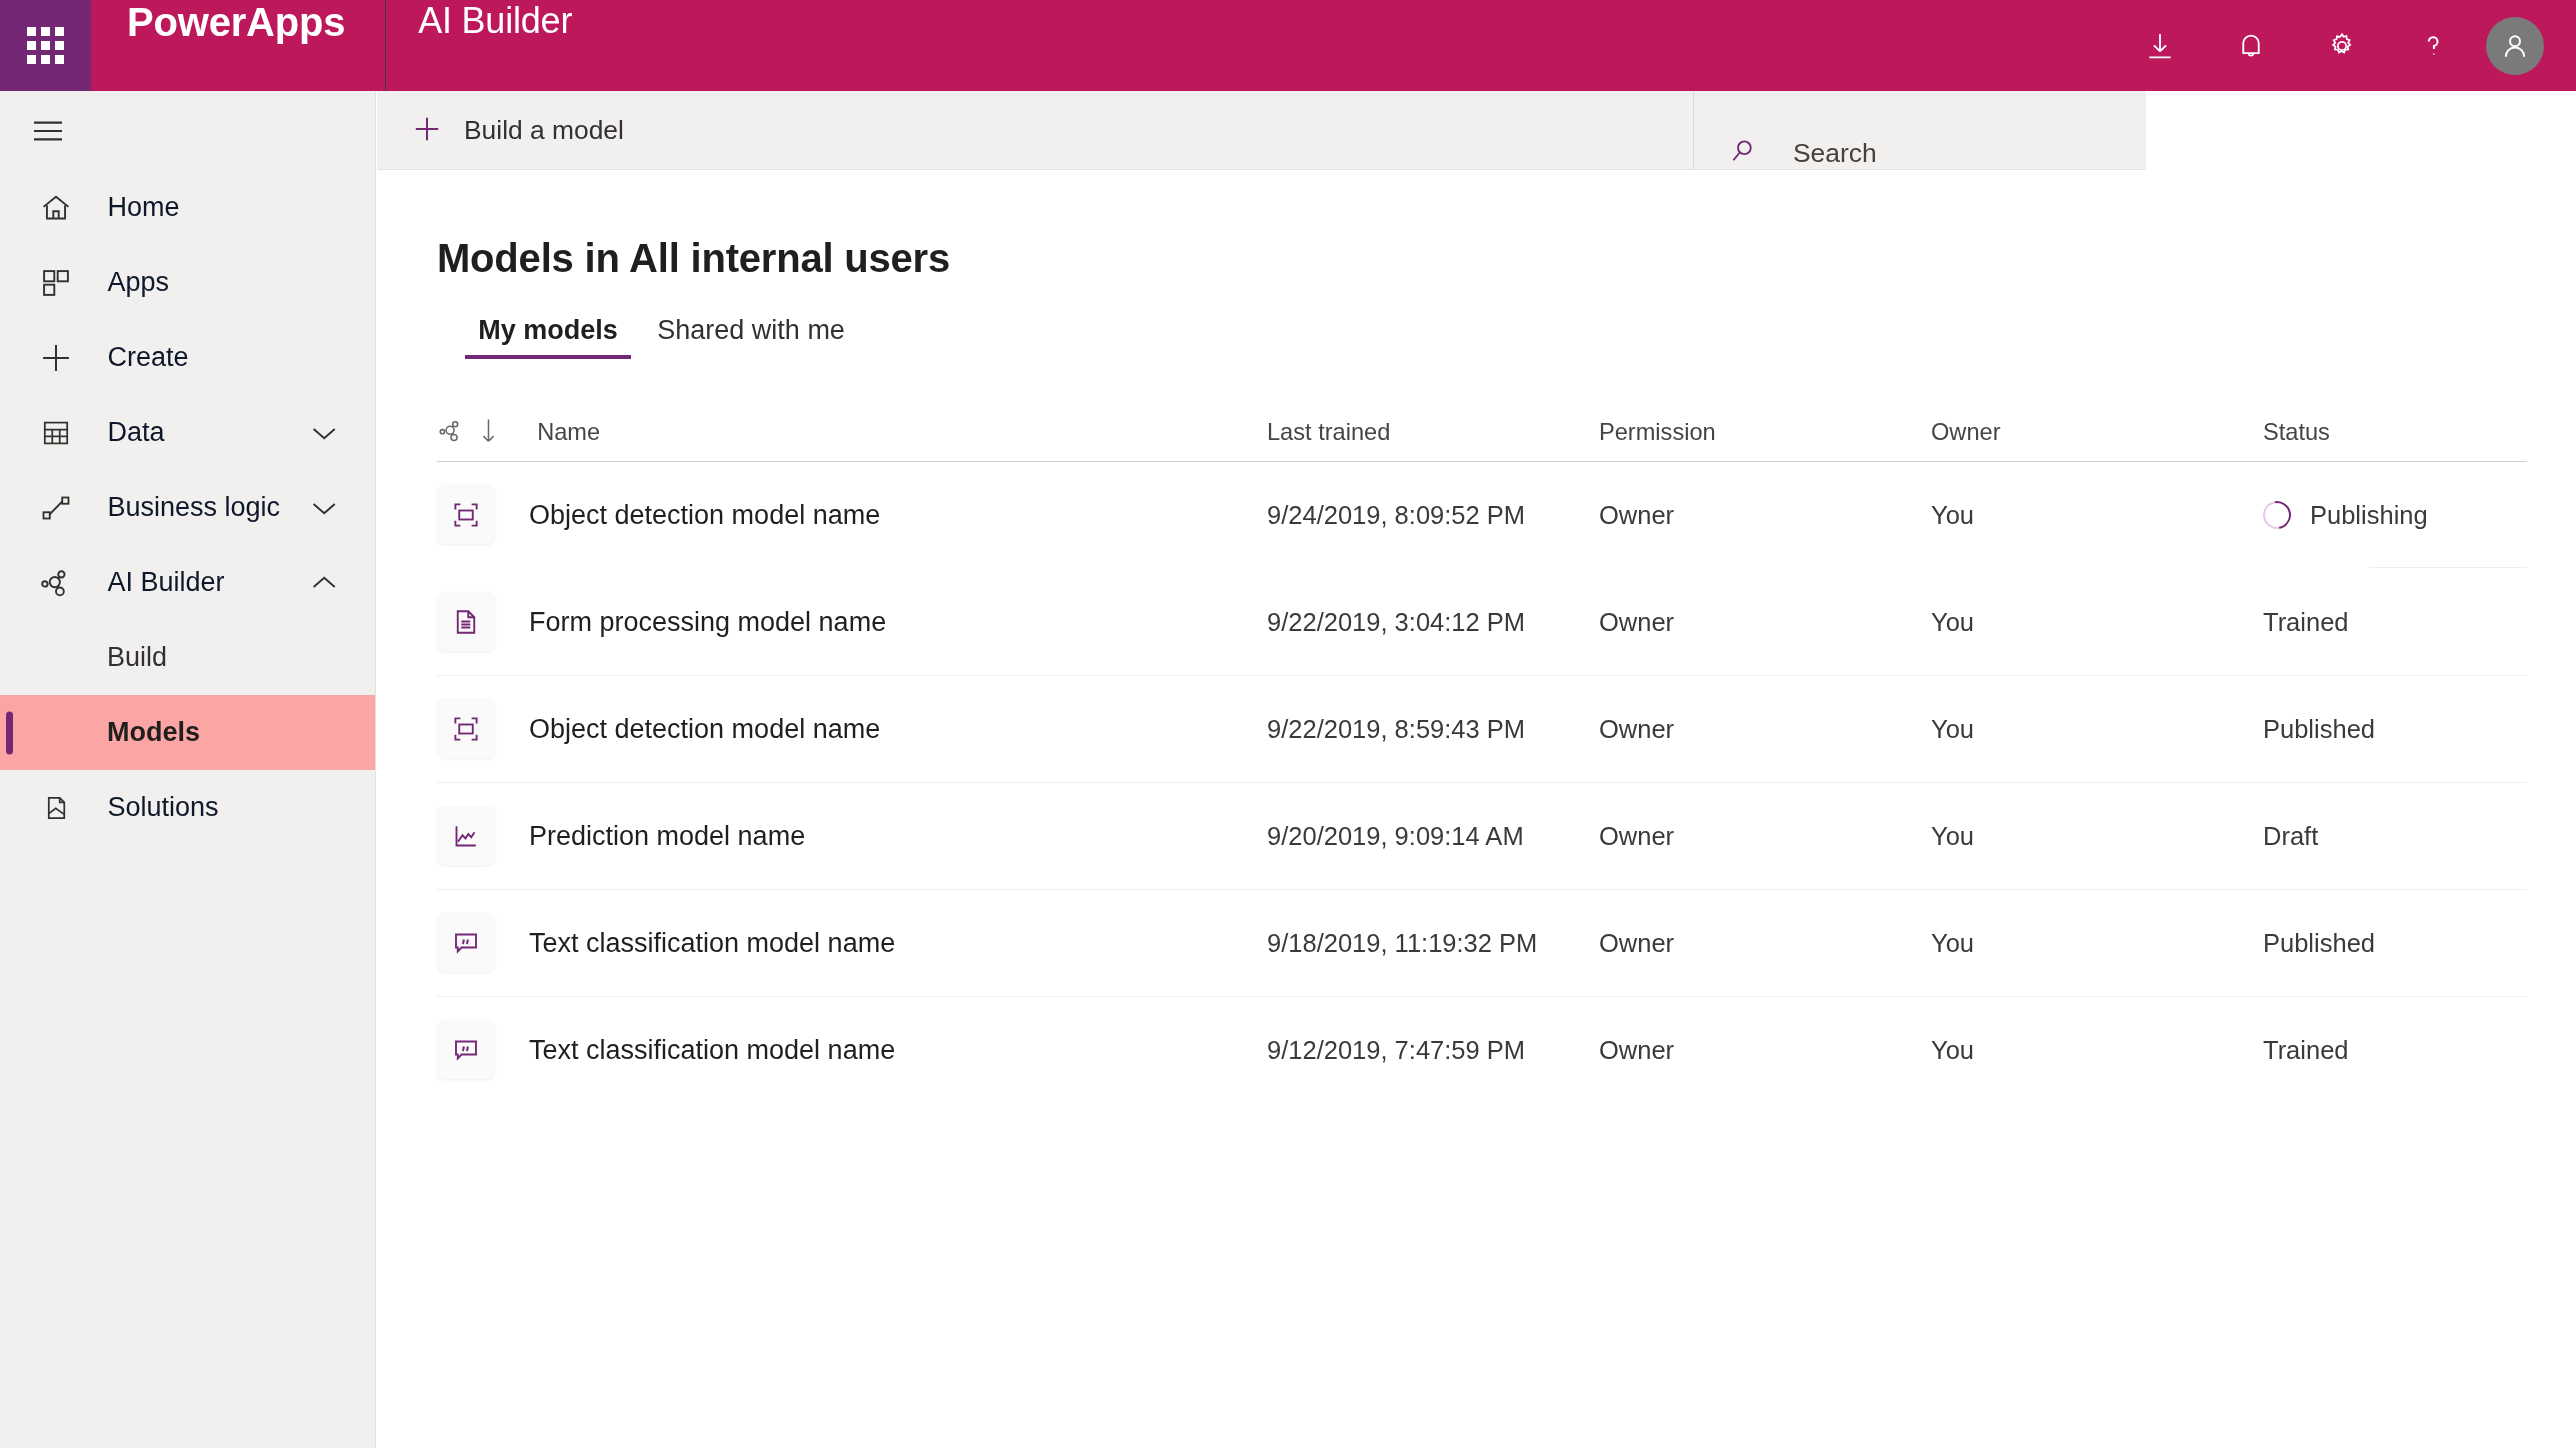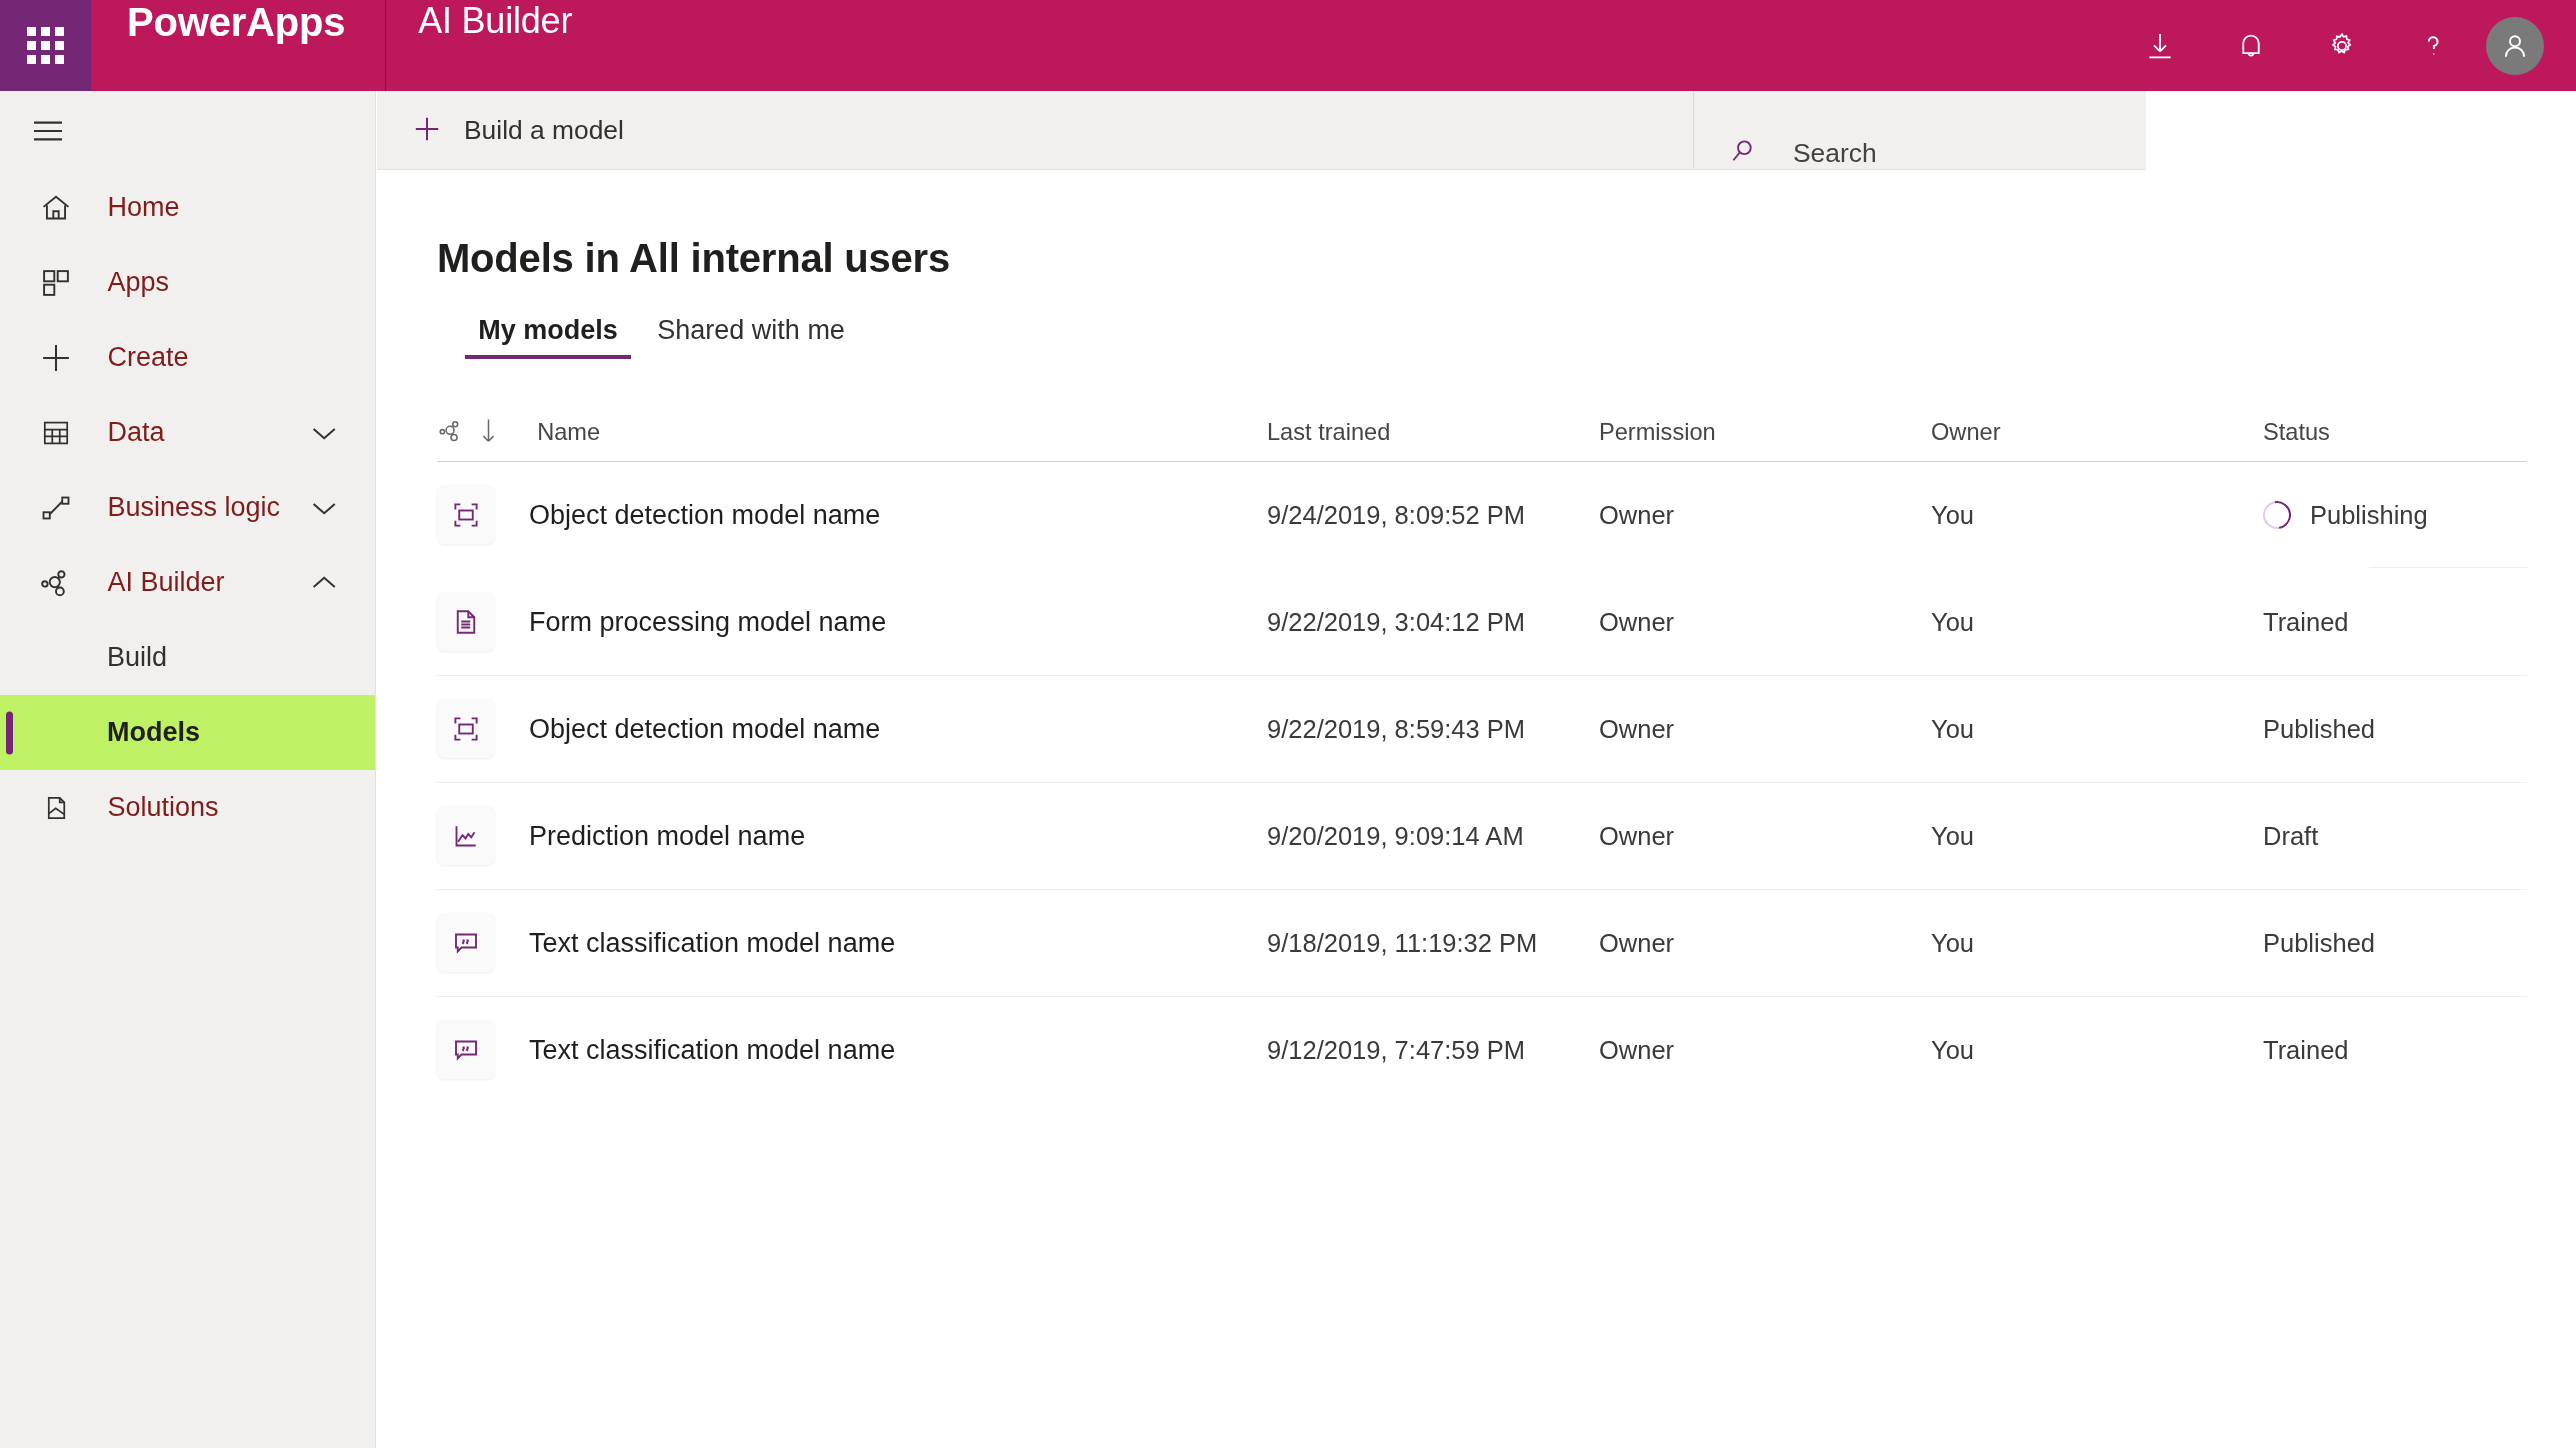--- a/index.html
+++ b/index.html
@@ -87,41 +87,41 @@
     position: relative;
     cursor: pointer;
     padding-left: 30px;
   }
   .nav-item .nav-ico {
     width: 51px; flex: 0 0 51px;
     display: flex; align-items: center; justify-content: center;
   }
   .nav-item .nav-label {
     font-size: 27px;
-    color: #7f1d1d;
+    color: #0f172a;
     padding-left: 26.4px;
     white-space: nowrap;
   }
   .nav-item .chev {
     position: absolute; right: 38px; top: 50%;
     transform: translateY(-50%);
     display: flex;
   }
   .nav-subitem {
     height: 75px;
     display: flex; align-items: center;
     padding-left: 107px;
     position: relative;
     cursor: pointer;
   }
   .nav-subitem .nav-label {
     font-size: 27px; color: #323130; white-space: nowrap;
   }
   .nav-subitem.selected {
-    background: #bef264;
+    background: #fca5a5;
   }
   .nav-subitem.selected .nav-label { font-weight: 700; color: #201f1e; }
   .sel-bar {
     position: absolute; left: 5.7px; top: 50%;
     transform: translateY(-50%);
     width: 7.5px; height: 43px;
     border-radius: 3.8px;
     background: #742774;
   }
 

